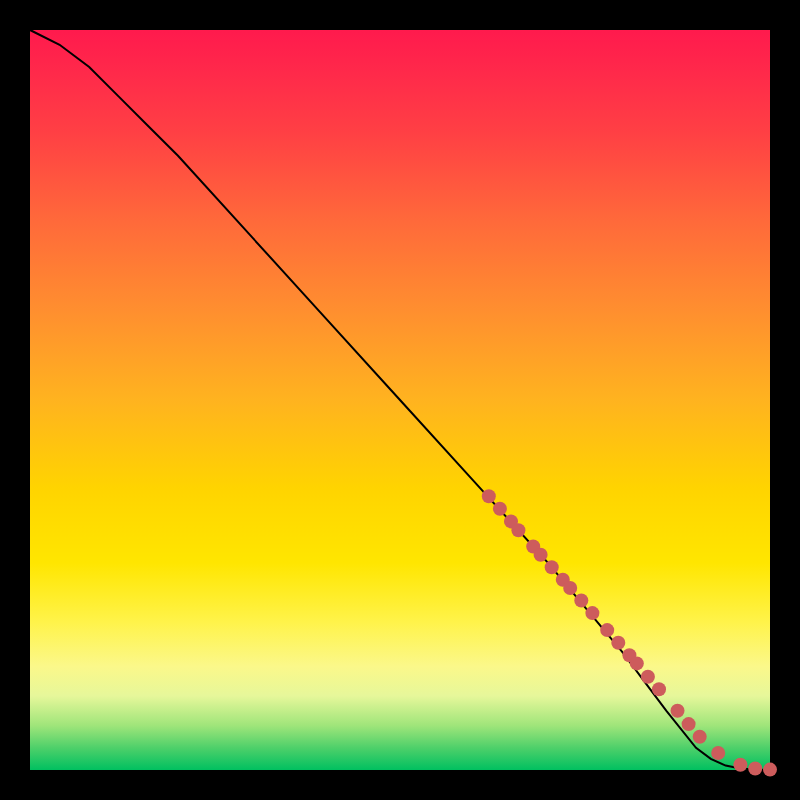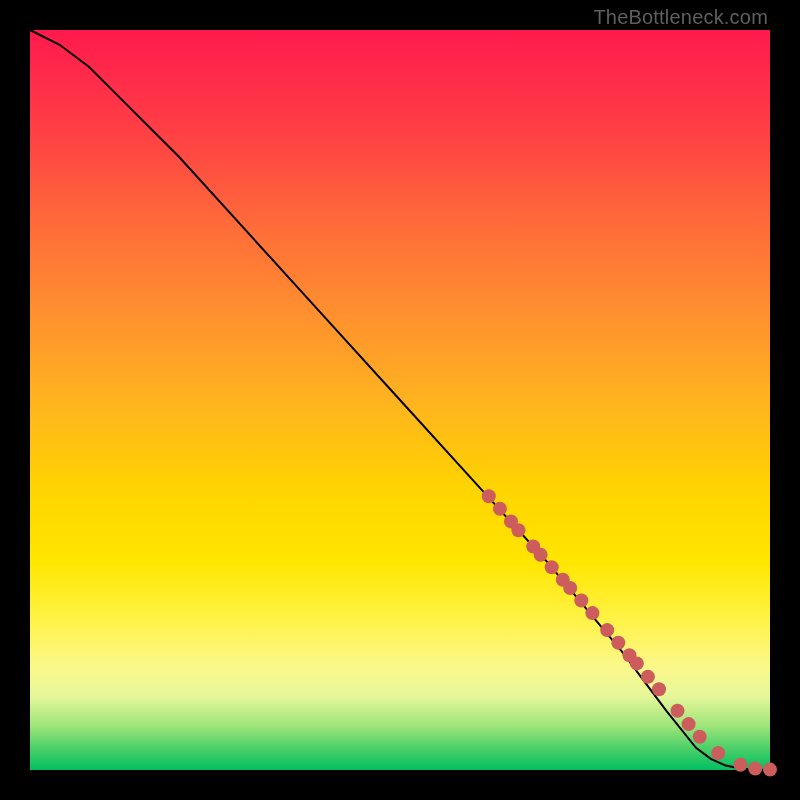--- a/index.html
+++ b/index.html
@@ -74,21 +74,20 @@
     position: absolute;
     inset: 0;
     pointer-events: none;
   }
 </style>
 </head>
 <body>
 
 <div class="frame">
 
-  <div class="watermark">TheBottleneck.com</div>
 
   <div class="plot">
     <svg class="curve" viewBox="0 0 740 740">
       <path id="curve-path" class="line-path" d="M0.0 0.0 L29.6 14.8 L59.2 37.0 L88.8 66.6 L118.4 96.2 L148.0 125.8 L222.0 207.2 L296.0 288.6 L370.0 370.0 L444.0 451.4 L518.0 532.8 L592.0 621.6 L636.4 680.8 L666.0 717.8 L680.8 728.9 L695.6 735.6 L710.4 738.5 L725.2 739.6 L740.0 740.0"></path>
       <g id="dot-layer">
           <circle cx="458.8" cy="466.2" r="7" class="dot"></circle>
           <circle cx="469.9" cy="478.8" r="7" class="dot"></circle>
           <circle cx="481.0" cy="491.4" r="7" class="dot"></circle>
           <circle cx="488.4" cy="500.2" r="7" class="dot"></circle>
           <circle cx="503.2" cy="516.5" r="7" class="dot"></circle>

